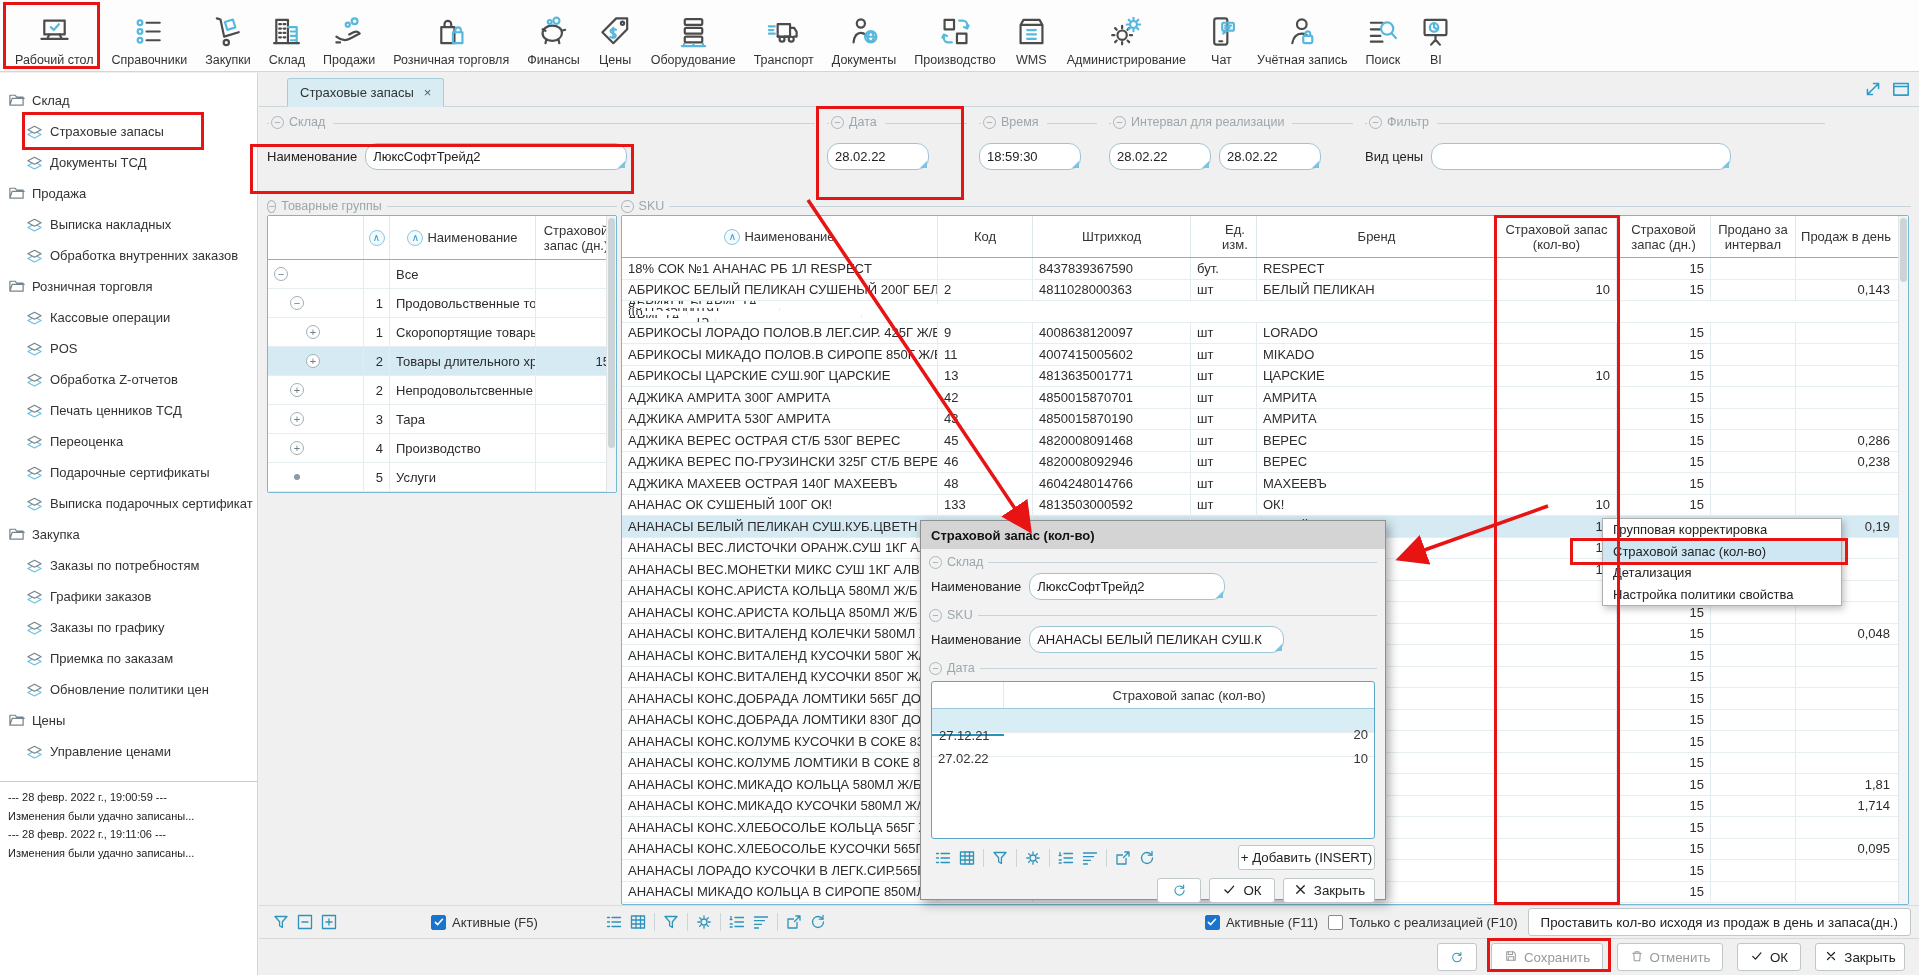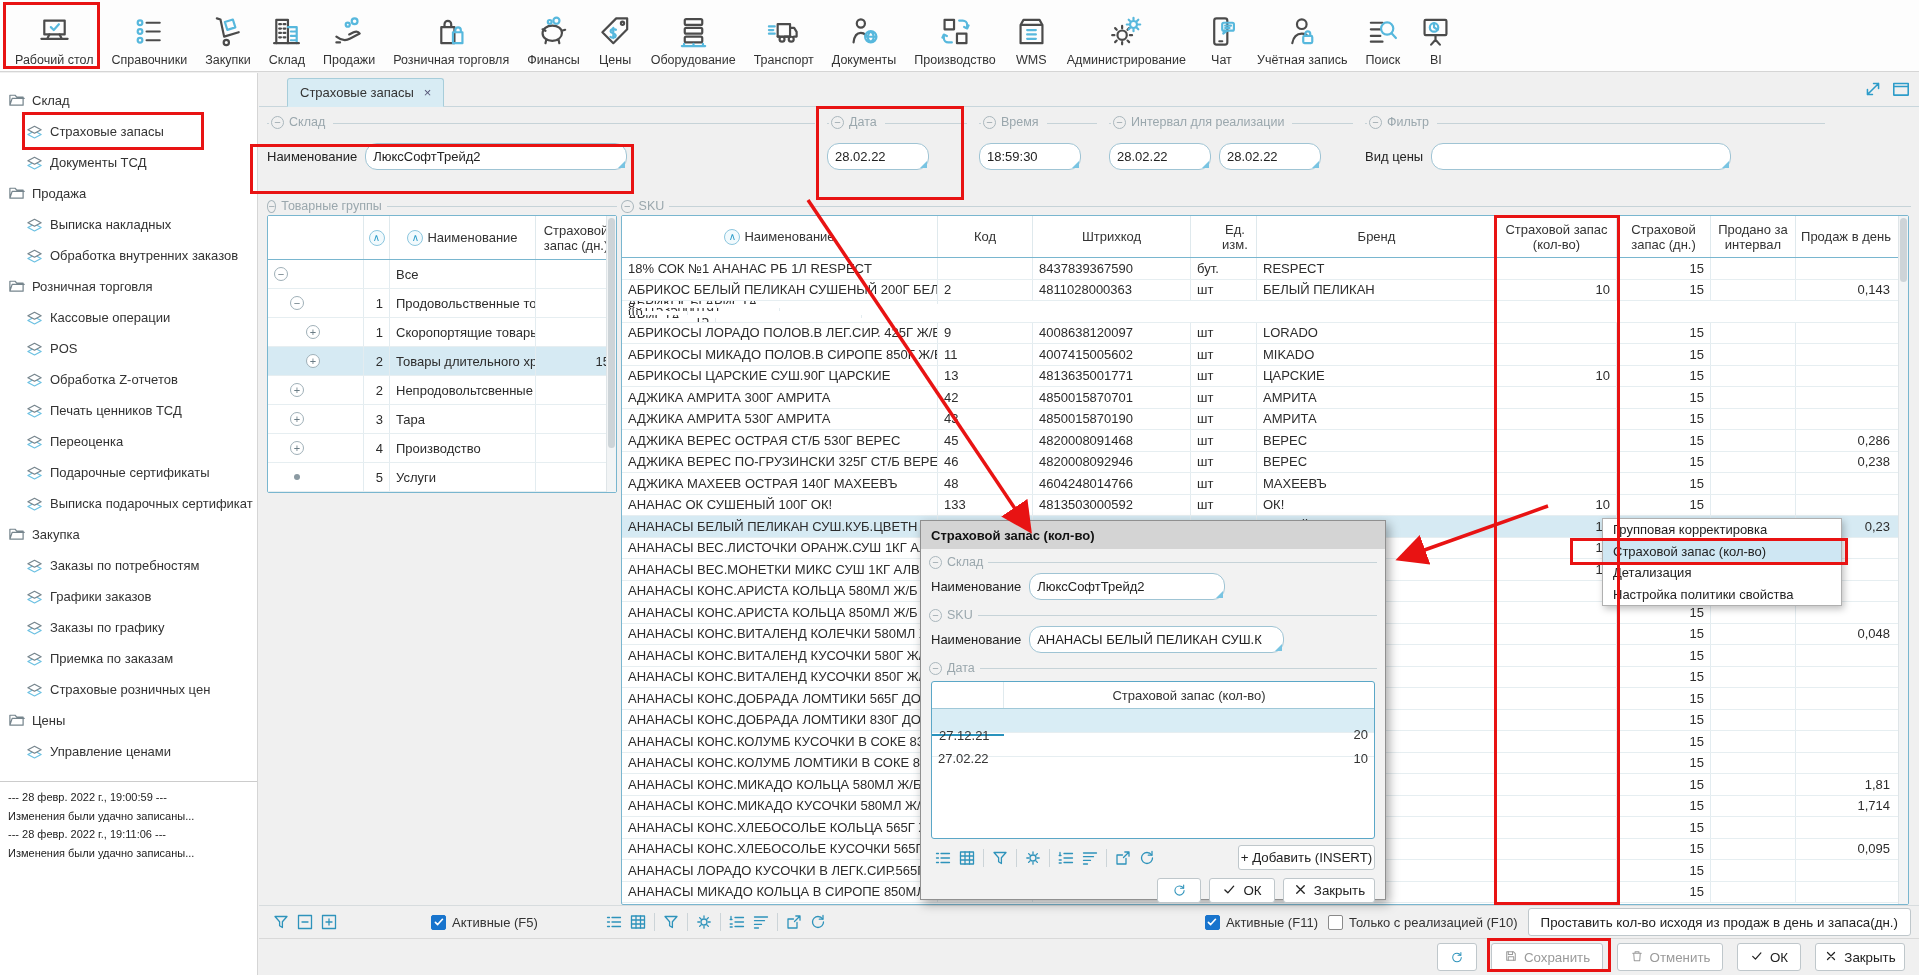--- a/index.html
+++ b/index.html
@@ -399,21 +399,21 @@
           <path class="acc" d="M9 9.5l7 3.7L9 16.9l-7-3.7z"></path>
           <path d="M9 4.5l7 3.7L9 11.9 2 8.2z" fill="#fff"></path>
         </svg></span>
       <span>Приемка по заказам</span>
     </div>
     <div class="sb-row child">
       <span class="sb-ic"><svg viewBox="0 0 18 18" fill="none" stroke="currentColor" stroke-width="1.3" stroke-linecap="round" stroke-linejoin="round">
           <path class="acc" d="M9 9.5l7 3.7L9 16.9l-7-3.7z"></path>
           <path d="M9 4.5l7 3.7L9 11.9 2 8.2z" fill="#fff"></path>
         </svg></span>
-      <span>Страховые розничных цен</span>
+      <span>Обновление политики цен</span>
     </div>
     <div class="sb-row">
       <span class="sb-ic"><svg viewBox="0 0 18 18" fill="none" stroke="currentColor" stroke-width="1.3" stroke-linecap="round" stroke-linejoin="round">
           <path d="M2 4.5h5.5l1.8 2H16v8.5H2z M2 15l2.4-7.2h12.8"></path>
         </svg></span>
       <span>Цены</span>
     </div>
     <div class="sb-row child">
       <span class="sb-ic"><svg viewBox="0 0 18 18" fill="none" stroke="currentColor" stroke-width="1.3" stroke-linecap="round" stroke-linejoin="round">
           <path class="acc" d="M9 9.5l7 3.7L9 16.9l-7-3.7z"></path>
@@ -764,21 +764,21 @@
         </div>
         <div class="trow sel" style="height: 21.5px;">
           <div class="td c0">АНАНАСЫ БЕЛЫЙ ПЕЛИКАН СУШ.КУБ.ЦВЕТН 100Г</div>
           <div class="td c1">135</div>
           <div class="td c2">4811028000745</div>
           <div class="td c3">шт</div>
           <div class="td c4">БЕЛЫЙ ПЕЛИКАН</div>
           <div class="td c5 num">10</div>
           <div class="td c6 num">15</div>
           <div class="td c7 num"></div>
-          <div class="td c8 num">0,23</div>
+          <div class="td c8 num">0,19</div>
         </div>
         <div class="trow" style="height: 21.5px;">
           <div class="td c0">АНАНАСЫ ВЕС.ЛИСТОЧКИ ОРАНЖ.СУШ 1КГ АЛВС</div>
           <div class="td c1"></div>
           <div class="td c2"></div>
           <div class="td c3"></div>
           <div class="td c4"></div>
           <div class="td c5 num">10</div>
           <div class="td c6 num">15</div>
           <div class="td c7 num"></div>

